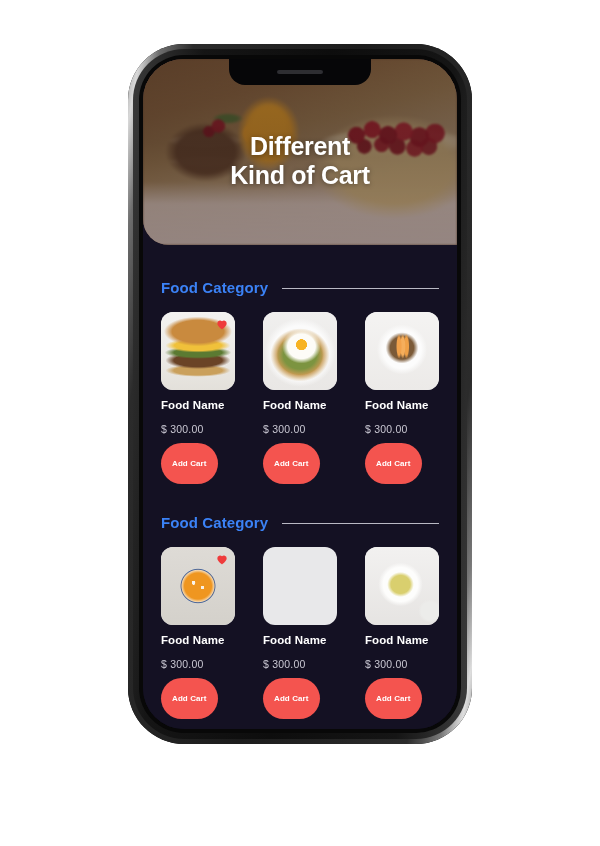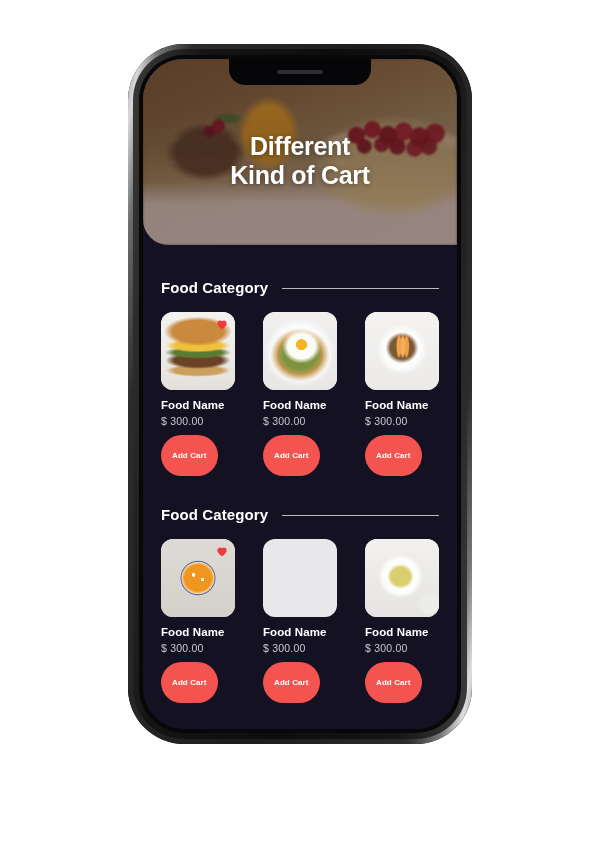--- a/index.html
+++ b/index.html
@@ -186,21 +186,21 @@
   .section:first-of-type { padding-top: 34px; }
 
   .section-head {
     display: flex;
     align-items: center;
     gap: 14px;
     margin-bottom: 16px;
   }
 
   .section-title {
-    color: #ffffff;
+    color: #3b82f6;
     font-size: 15px;
     font-weight: bold;
     letter-spacing: .1px;
     white-space: nowrap;
   }
 
   .section-rule {
     flex: 1;
     height: 1px;
     background: #b9b9c4;
@@ -307,21 +307,21 @@
 
   .card-name {
     margin-top: 9px;
     color: #ffffff;
     font-size: 11.5px;
     font-weight: bold;
     letter-spacing: .1px;
   }
 
   .card-price {
-    margin-top: 4px;
+    margin-top: 12px;
     color: #c9c7d2;
     font-size: 10.5px;
     letter-spacing: .2px;
   }
 
   .add-cart {
     margin-top: 8px;
     display: inline-block;
     background: #f4544f;
     color: #ffffff;

